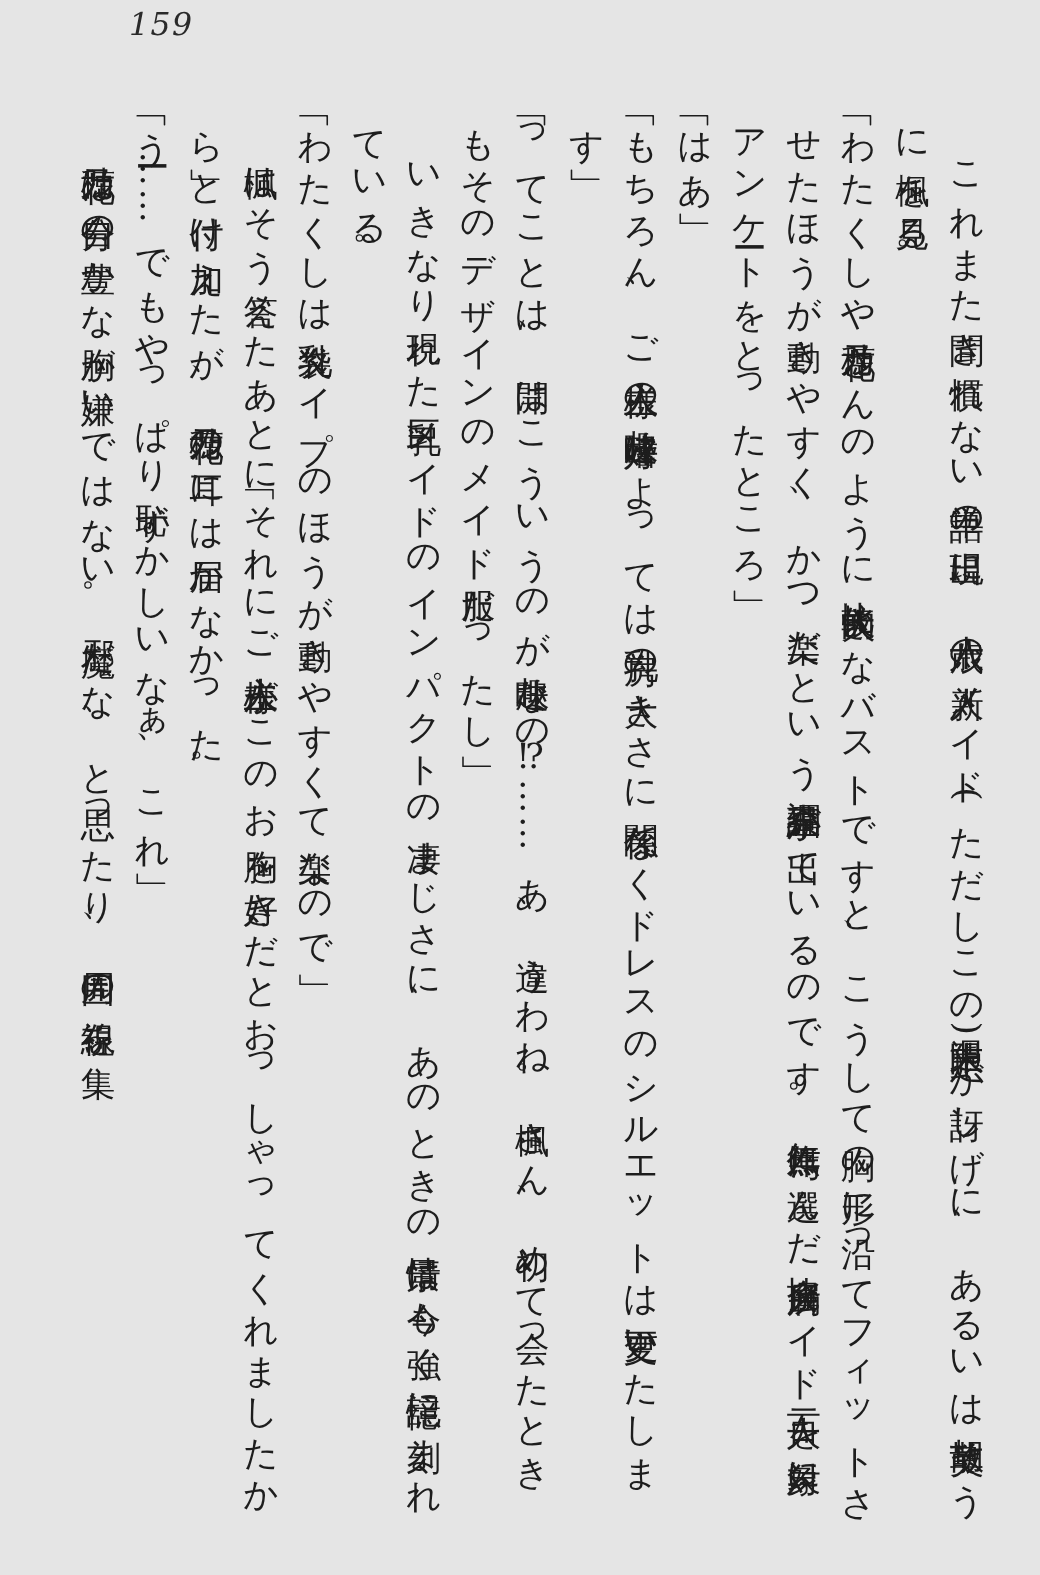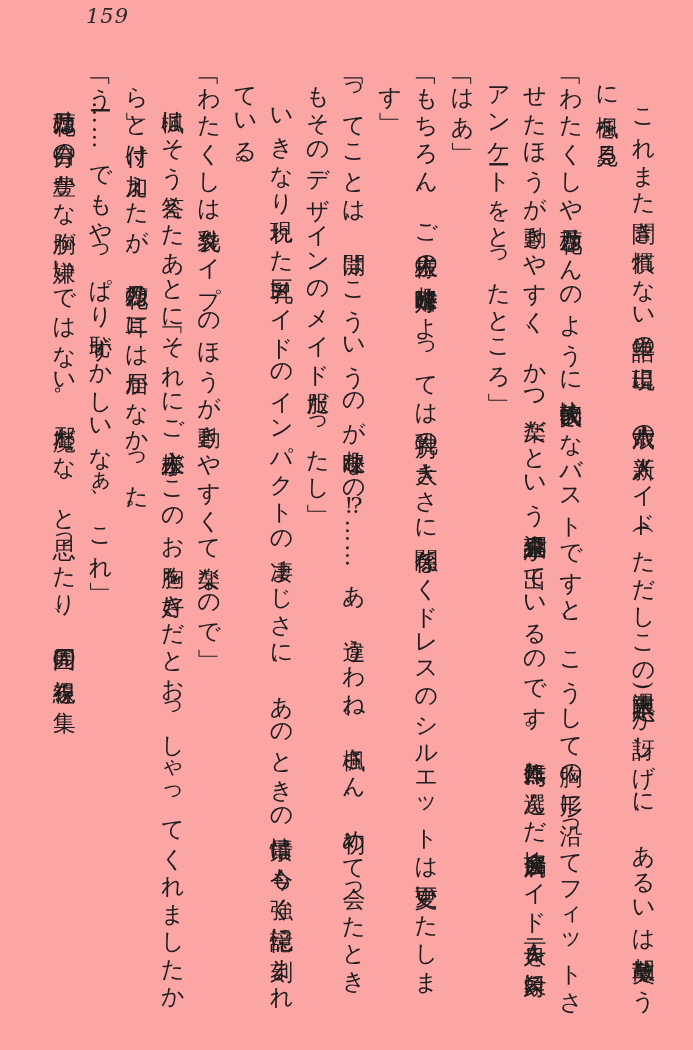--- a/index.html
+++ b/index.html
@@ -10,21 +10,21 @@
     width: 693px;
     height: 1050px;
     background: #fbfbf9;
     overflow: hidden;
     font-family: "DejaVu Serif", "Liberation Serif", serif;
   }
   .page {
     position: relative;
     width: 693px;
     height: 1050px;
-    background: #fca5a5;
+    background: #e5e5e5;
   }
   .page-number {
     position: absolute;
     top: 4px;
     left: 86px;
     font-size: 21px;
     font-style: italic;
     color: #2a2a2a;
     letter-spacing: 1px;
   }

